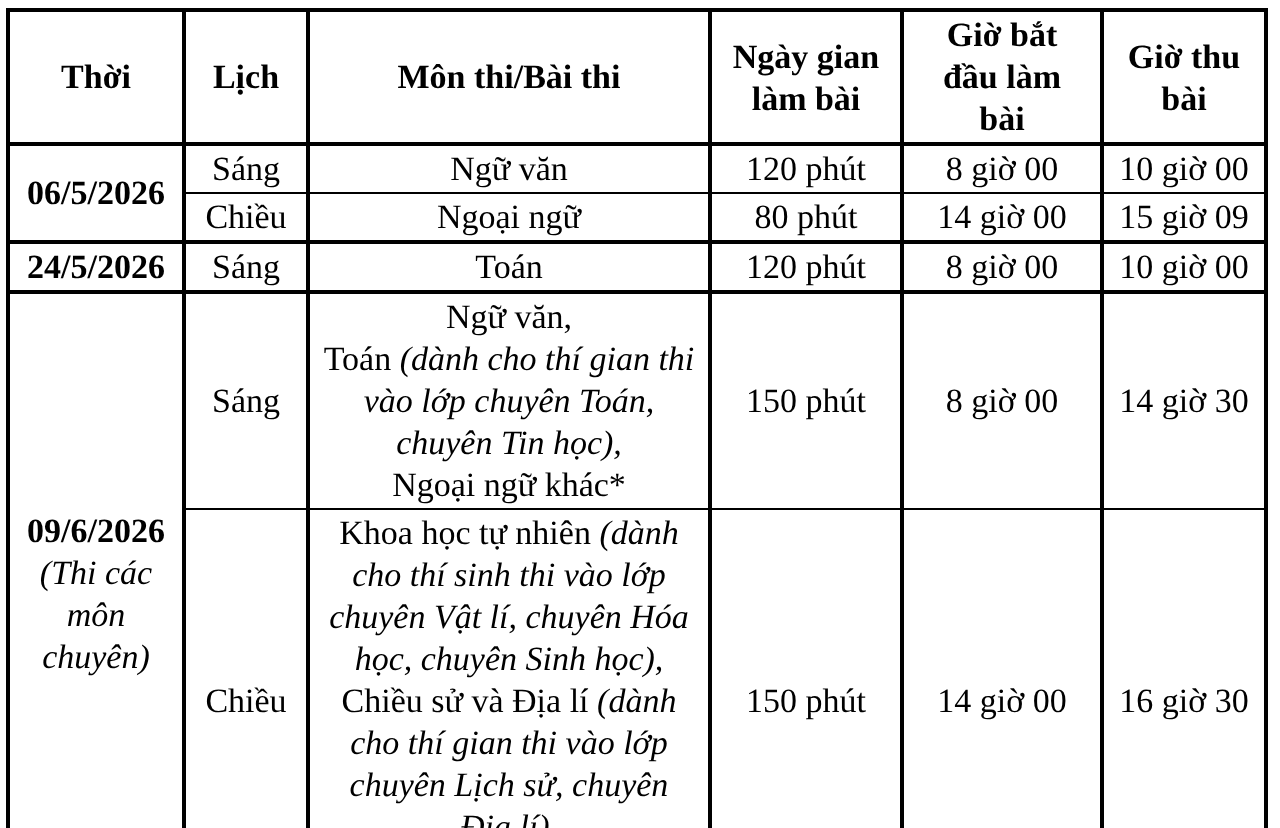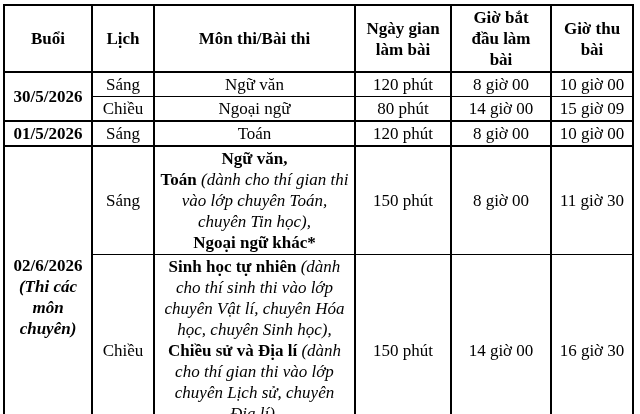--- a/index.html
+++ b/index.html
@@ -32,94 +32,94 @@
   .schedule th {
     font-weight: 700;
     padding: 1px 7px;
   }
   .h-head { height: 42px; }
   .h-s    { height: 24px; }
   .h-m    { height: 100px; }
   .h-l    { height: 160px; }
   td.date-cell { font-weight: 700; }
   .date-note {
-    font-weight: 700;
+    font-weight: 400;
     font-style: italic;
   }
   td.bb1 { border-bottom-width: 1px; }
   td.bt1 { border-top-width: 1px; }
-  .seg-n { font-style: normal; font-weight: 700; margin-top: 42px; }
+  .seg-n { font-style: normal; font-weight: 400; margin-top: 42px; }
   .seg-i { font-style: italic; font-weight: 400; }
-  .seg-b { font-style: normal; font-weight: 700; }
+  .seg-b { font-style: normal; font-weight: 400; }
 </style>
 </head>
 <body>
 
 <table class="schedule">
   <colgroup>
     <col style="width:88px">
     <col style="width:62px">
     <col style="width:201px">
     <col style="width:96px">
     <col style="width:100px">
     <col style="width:82px">
   </colgroup>
   <thead>
     <tr class="h-head">
-      <th>Buổi</th>
+      <th>Thời</th>
       <th>Lịch</th>
       <th>Môn thi/Bài thi</th>
       <th>Ngày gian làm bài</th>
       <th>Giờ bắt đầu làm bài</th>
       <th>Giờ thu bài</th>
     </tr>
   </thead>
   <tbody>
     <tr class="h-s">
-      <td class="date-cell" rowspan="2">30/5/2026</td>
+      <td class="date-cell" rowspan="2">06/5/2026</td>
       <td class="bb1">Sáng</td>
       <td class="bb1">Ngữ văn</td>
       <td class="bb1">120 phút</td>
       <td class="bb1">8 giờ 00</td>
       <td class="bb1">10 giờ 00</td>
     </tr>
     <tr class="h-s">
       <td class="bt1">Chiều</td>
       <td class="bt1">Ngoại ngữ</td>
       <td class="bt1">80 phút</td>
       <td class="bt1">14 giờ 00</td>
       <td class="bt1">15 giờ 09</td>
     </tr>
     <tr class="h-s">
-      <td class="date-cell">01/5/2026</td>
+      <td class="date-cell">24/5/2026</td>
       <td>Sáng</td>
       <td>Toán</td>
       <td>120 phút</td>
       <td>8 giờ 00</td>
       <td>10 giờ 00</td>
     </tr>
     <tr class="h-m">
       <td class="date-cell" rowspan="2">
-        <div>02/6/2026</div>
+        <div>09/6/2026</div>
         <div class="date-note">(Thi các môn chuyên)</div>
       </td>
       <td class="bb1">Sáng</td>
       <td class="bb1">
           <div><span class="seg-n">Ngữ văn,</span></div>
           <div><span class="seg-n">Toán </span><span class="seg-i">(dành cho thí gian thi vào lớp chuyên Toán, chuyên Tin học),</span></div>
           <div><span class="seg-n">Ngoại ngữ </span><span class="seg-b">khác*</span></div>
         </td>
       <td class="bb1">150 phút</td>
       <td class="bb1">8 giờ 00</td>
-      <td class="bb1">11 giờ 30</td>
+      <td class="bb1">14 giờ 30</td>
     </tr>
     <tr class="h-l">
       <td class="bt1">Chiều</td>
       <td class="bt1">
-          <div><span class="seg-n">Sinh học tự nhiên </span><span class="seg-i">(dành cho thí sinh thi vào lớp chuyên Vật lí, chuyên Hóa học, chuyên Sinh học),</span></div>
+          <div><span class="seg-n">Khoa học tự nhiên </span><span class="seg-i">(dành cho thí sinh thi vào lớp chuyên Vật lí, chuyên Hóa học, chuyên Sinh học),</span></div>
           <div><span class="seg-n">Chiều sử và Địa lí </span><span class="seg-i">(dành cho thí gian thi vào lớp chuyên Lịch sử, chuyên Địa lí),</span></div>
           <div><span class="seg-n">Tiếng Anh</span></div>
         </td>
       <td class="bt1">150 phút</td>
       <td class="bt1">14 giờ 00</td>
       <td class="bt1">16 giờ 30</td>
     </tr>
   </tbody>
 </table>
 

